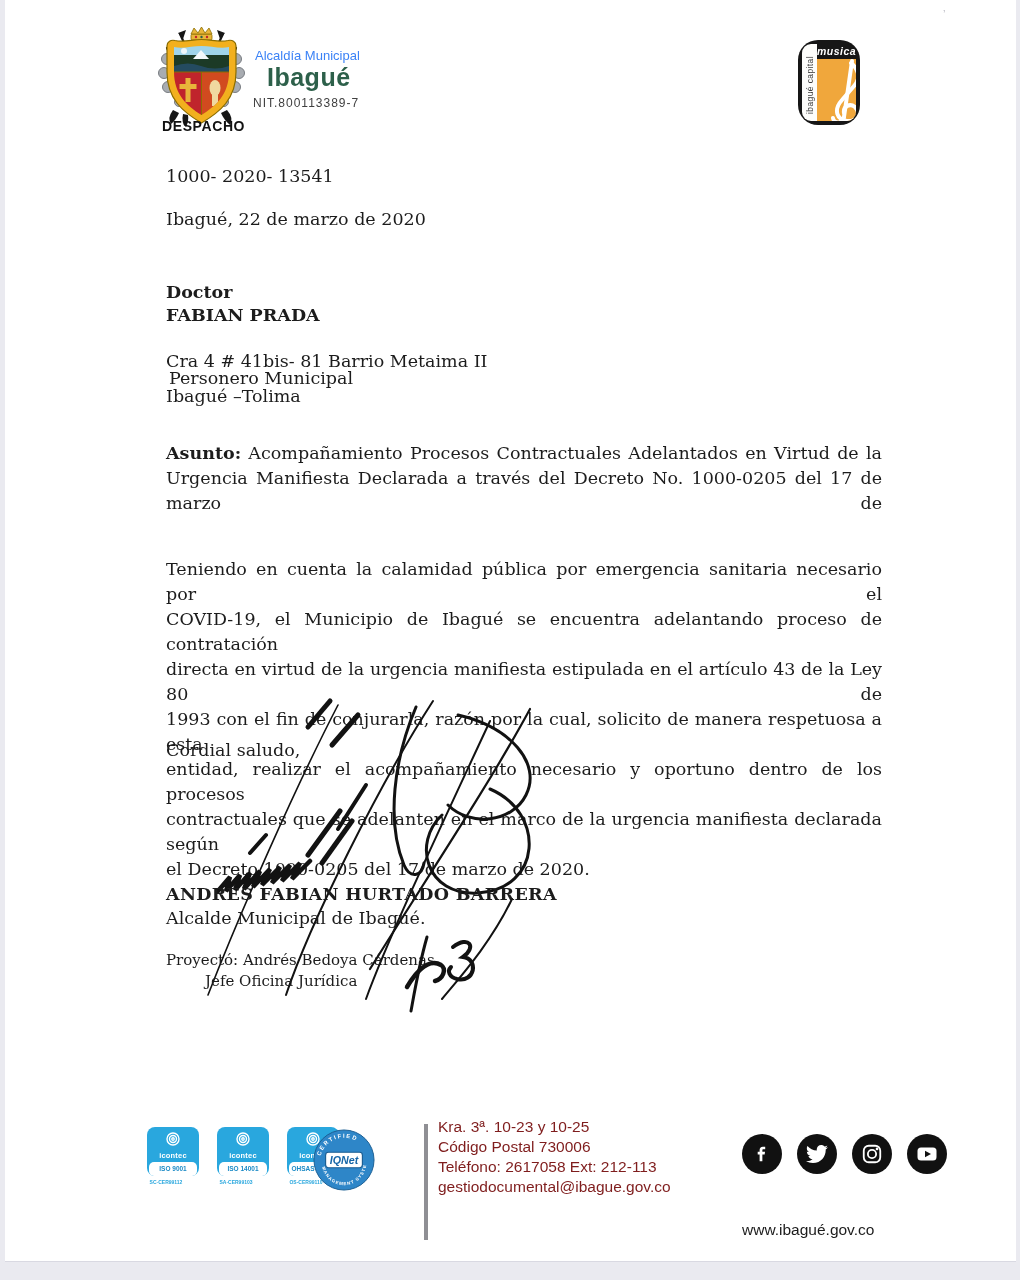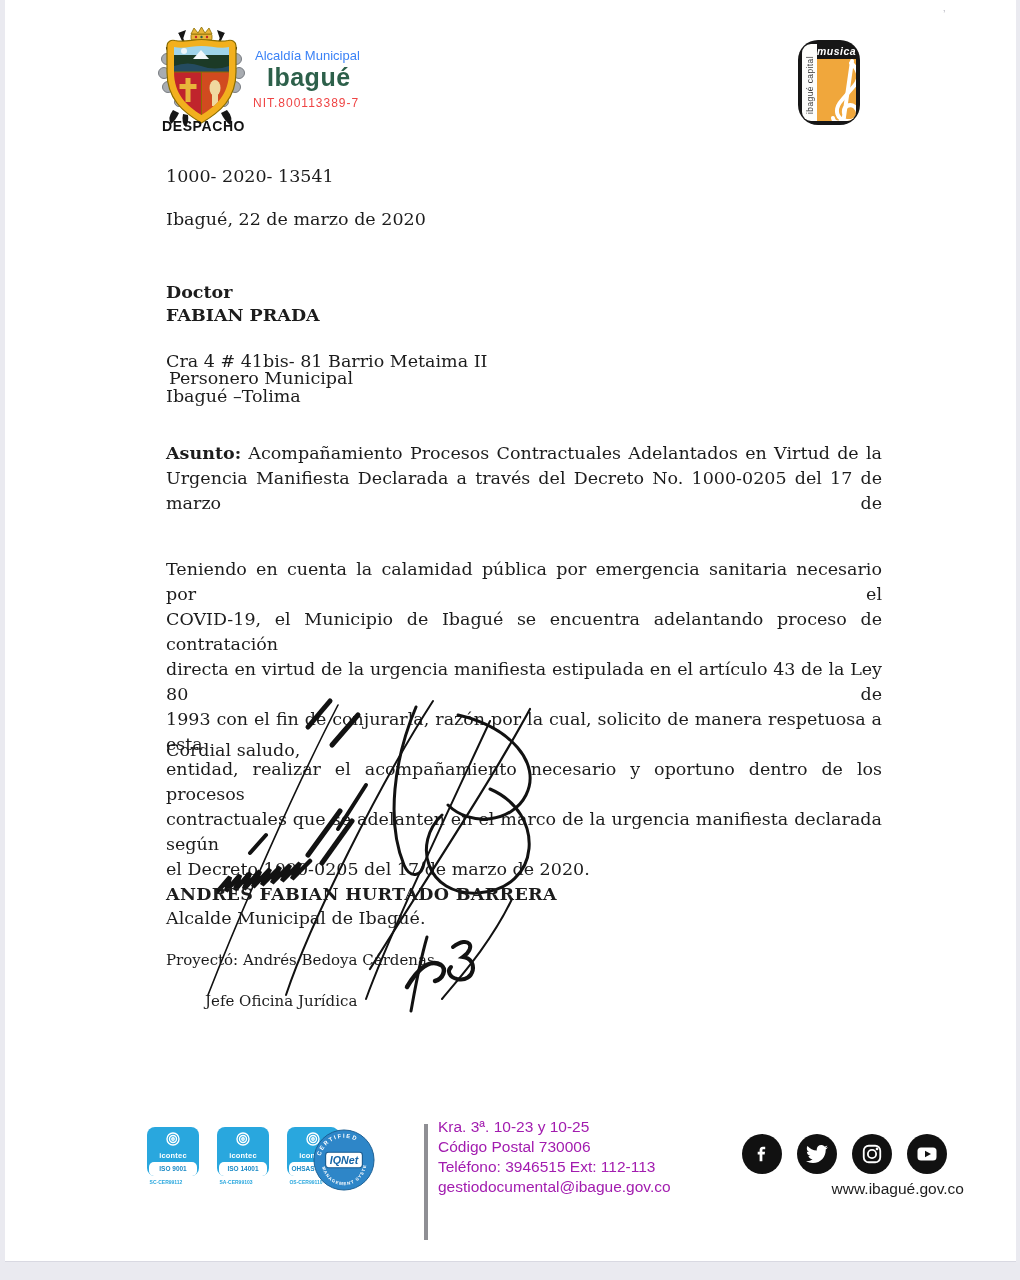--- a/index.html
+++ b/index.html
@@ -7,39 +7,39 @@
   .page{position:absolute;left:5px;top:0;width:1011px;height:1261px;background:#ffffff;box-shadow:0 1px 0 #d9d9e2;}
   .abs{position:absolute;}
   .serif{font-family:"DejaVu Serif","Liberation Serif",serif;color:#1c1c1c;}
   .sans{font-family:"Liberation Sans",sans-serif;color:#1c1c1c;}
   .b{font-weight:bold;}
   .jline{width:716px;font-size:17.5px;line-height:25px;text-align:justify;text-align-last:justify;}
   .jline.last{text-align-last:left;}
   
   .org-label{font-size:13px;color:#3b82f6;}
   .org-name{font-size:25px;font-weight:bold;color:#2d604a;letter-spacing:.5px;}
-  .org-nit{font-size:12px;color:#ef4444;letter-spacing:1px;}
+  .org-nit{font-size:12px;color:#404040;letter-spacing:1px;}
   .office{font-size:14px;font-weight:bold;letter-spacing:.6px;color:#111;}
   
   .mbadge{width:62px;height:85px;background:#161616;border-radius:20px;padding:0;overflow:hidden;}
   .mbadge .inner{position:absolute;left:4px;top:4px;right:4px;bottom:4px;border-radius:9px;overflow:hidden;background:#161616;}
   .mbadge .side{position:absolute;left:0;top:0;width:15px;bottom:0;background:#fdfdfb;}
   .mbadge .side span{position:absolute;left:-27px;top:36px;display:block;width:70px;transform:rotate(-90deg);transform-origin:center;font-size:8.5px;color:#3c3c3c;letter-spacing:.4px;white-space:nowrap;text-align:center;}
   .mbadge .top{position:absolute;left:15px;right:0;top:0;height:15px;background:#161616;color:#fff;font-size:10.5px;font-style:italic;font-weight:bold;text-align:center;line-height:15px;letter-spacing:.5px;}
   .mbadge .main{position:absolute;left:15px;right:0;top:15px;bottom:0;background:#f0a73c;}
   
   .t17{font-size:17.5px;}
   .t15{font-size:15px;}
   
   .cert{width:52px;background:#29a7de;border-radius:8px;text-align:center;padding-top:4px;}
   .cert .brand{color:#fff;font-size:7.5px;font-weight:bold;letter-spacing:.2px;}
   .cert .std{background:#fff;border-radius:5px;margin:2px 2px 3px 2px;color:#1b8ac6;font-size:6.5px;font-weight:bold;line-height:7.5px;padding:3px 0;}
   .cert-code{font-size:5px;color:#29a7de;text-align:center;width:38px;margin-top:2px;font-weight:bold;}
   .divider{width:4px;background:#8f8f94;}
-  .addr{font-size:15.5px;line-height:20px;color:#a21caf;}
+  .addr{font-size:15.5px;line-height:20px;color:#7f1d1d;}
   .social{width:40px;height:40px;border-radius:50%;background:#111;display:flex;align-items:center;justify-content:center;}
   .website{font-size:15.5px;color:#1c1c1c;}
   .artifact{color:#b9b9c2;font-size:11px;}
 </style>
 </head>
 <body>
 
 <div class="stage">
   <div class="page">
 
@@ -171,21 +171,21 @@
           <path d="M340 16 C 300 90 240 180 180 276" stroke-width="2.2"></path>
           <path d="M322 206 C 302 248 272 282 252 306" stroke-width="2"></path>
         </g>
       </svg>
     </div>
 
     <div class="abs serif t17 b" style="left:161px;top:884px;letter-spacing:.3px;">ANDRÉS FABIAN HURTADO BARRERA</div>
     <div class="abs serif t17" style="left:161px;top:908px;">Alcalde Municipal de Ibagué.</div>
 
     <div class="abs serif t15" style="left:161px;top:951px;">Proyectó: Andrés Bedoya Cárdenas</div>
-    <div class="abs serif t15" style="left:200px;top:992px;">Jefe Oficina Jurídica</div>
+    <div class="abs serif t15" style="left:200px;top:972px;">Jefe Oficina Jurídica</div>
 
     <div class="abs" style="left:392px;top:925px;width:85px;height:90px;">
       <svg width="85" height="90" viewBox="0 0 85 90">
         <g stroke="#121212" fill="none" stroke-linecap="round">
           <path d="M30 12 C 22 40 18 64 14 86" stroke-width="3"></path>
           <path d="M10 62 C 22 42 34 34 44 40 C 50 44 46 54 38 56" stroke-width="4.5"></path>
           <path d="M56 22 C 72 10 80 22 66 32 C 82 34 78 58 60 54 C 52 52 50 46 54 42" stroke-width="4"></path>
         </g>
       </svg>
     </div>
@@ -252,21 +252,21 @@
         <rect x="13" y="24" width="38" height="16" rx="3" fill="#ffffff" stroke="#1b5e93" stroke-width="1.2"></rect>
         <text x="32" y="36" font-size="11" font-style="italic" font-weight="bold" fill="#1565a7" text-anchor="middle" font-family="Liberation Sans, sans-serif">IQNet</text>
       </svg>
     </div>
 
     <div class="abs divider" style="left:419px;top:1124px;height:116px;"></div>
 
     <div class="abs sans" style="left:433px;top:1117px;">
       <div class="addr">Kra. 3ª. 10-23 y 10-25</div>
       <div class="addr">Código Postal 730006</div>
-      <div class="addr">Teléfono: 3946515 Ext: 112-113</div>
+      <div class="addr">Teléfono: 2617058 Ext: 212-113</div>
       <div class="addr">gestiodocumental@ibague.gov.co</div>
     </div>
 
     <div class="abs" style="left:737px;top:1134px;display:flex;gap:15px;">
       <div class="social">
         <svg width="22" height="22" viewBox="0 0 24 24">
             <path fill="#ffffff" d="M15.5 4h-2.6C10.6 4 9.4 5.4 9.4 7.6v2H7.3v2.9h2.1V20h3V12.5h2.5l.4-2.9h-2.9V8c0-.8.3-1.2 1.2-1.2h1.9z"></path>
           </svg>
       </div>
       <div class="social">
@@ -283,16 +283,16 @@
           <circle cx="17.5" cy="6.5" r="1.5" fill="#ffffff"></circle>
         </svg>
       </div>
       <div class="social">
         <svg width="24" height="24" viewBox="0 0 24 24">
           <rect x="2.5" y="5.5" width="19" height="13" rx="3.5" fill="#ffffff"></rect>
           <polygon points="10,8.7 16,12 10,15.3" fill="#111111"></polygon>
         </svg>
       </div>
     </div>
-    <div class="abs website" style="left:737px;top:1180px;width:222px;text-align:right;">www.ibagué.gov.co</div>
+    <div class="abs website" style="left:737px;top:1221px;width:222px;text-align:left;">www.ibagué.gov.co</div>
 
   </div>
 </div>
 
 </body></html>

